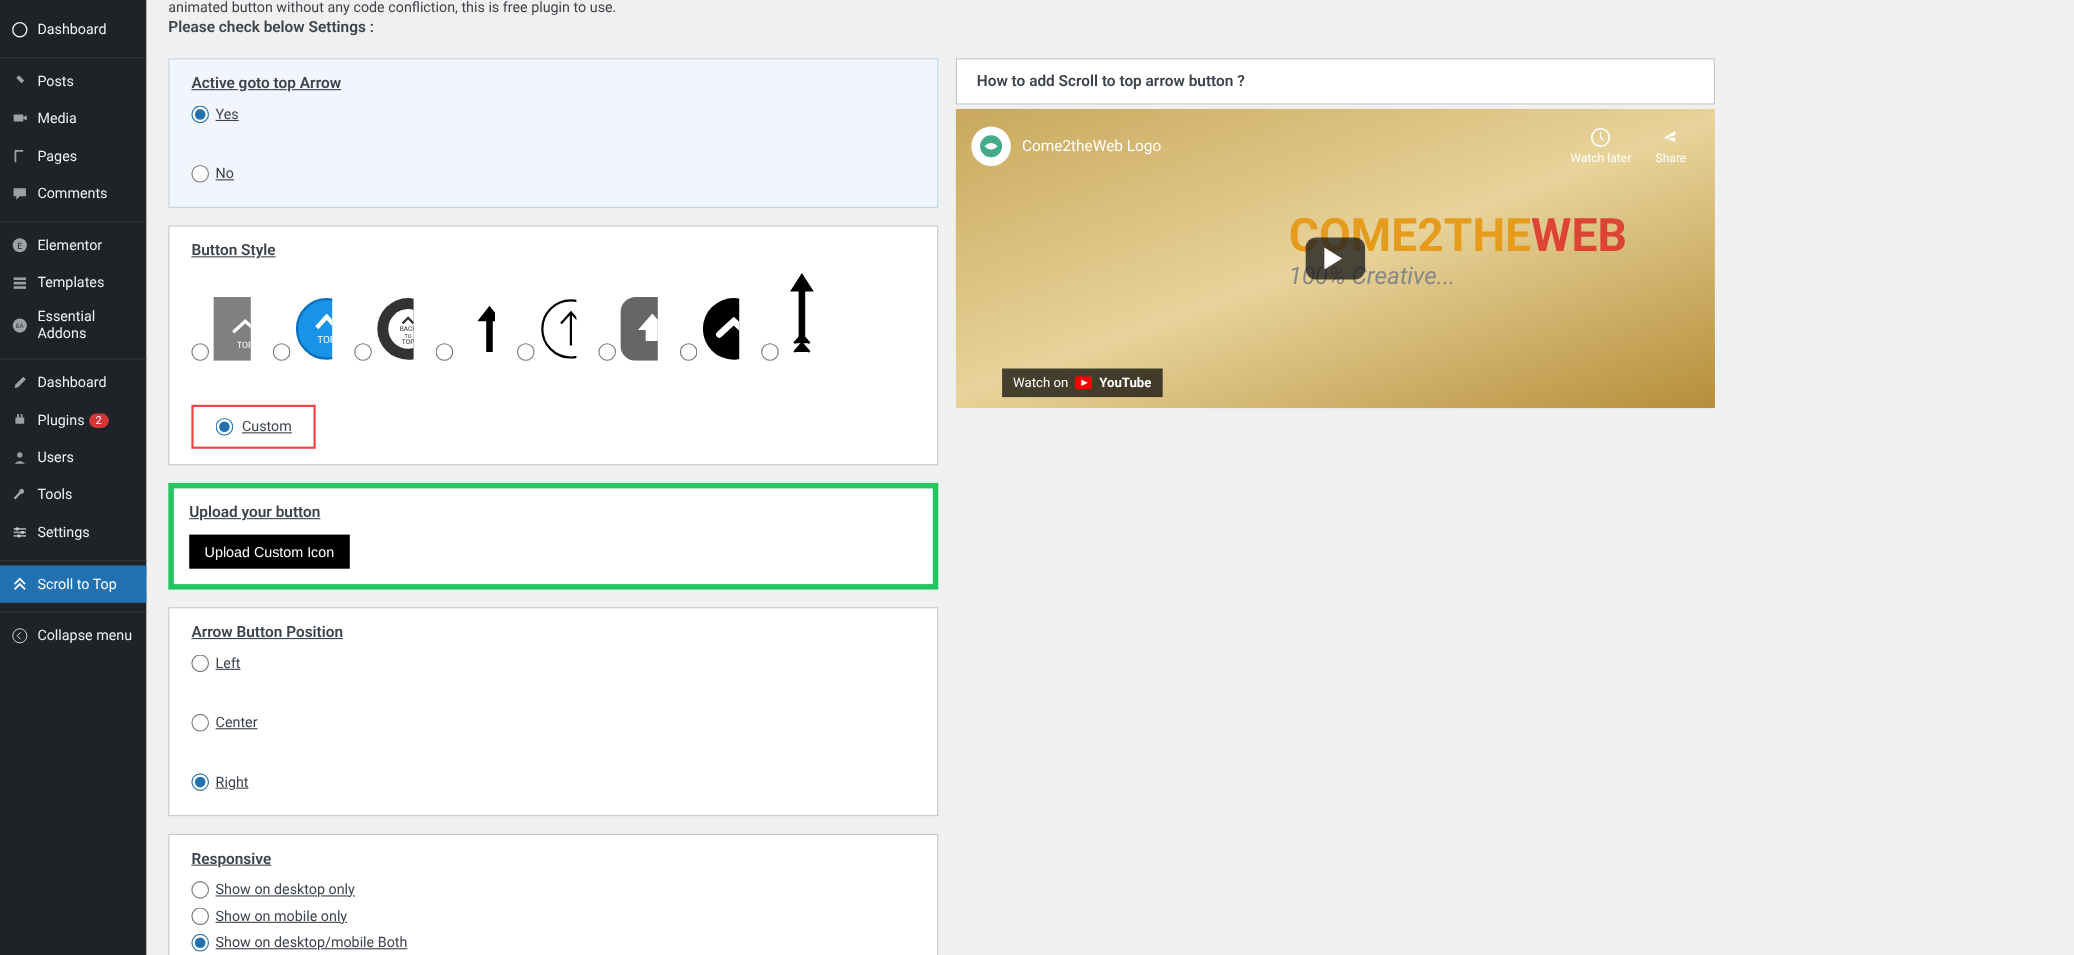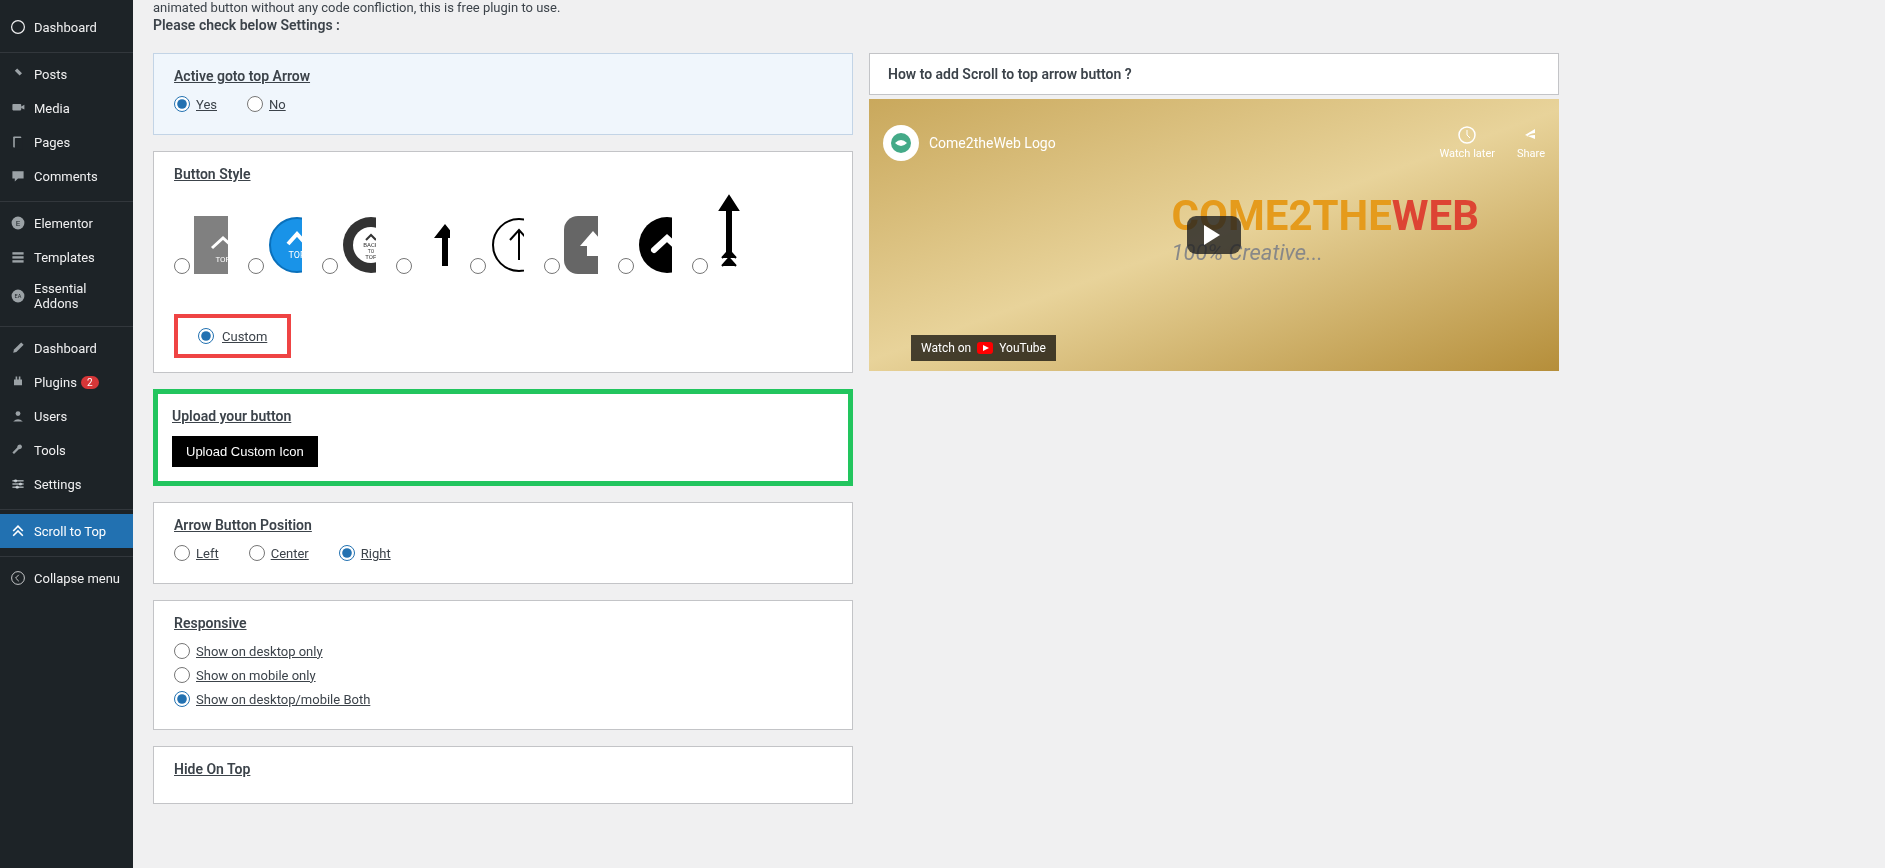--- a/index.html
+++ b/index.html
@@ -16,39 +16,39 @@
 .badge { background: #d63638; color: #fff; border-radius: 10px; padding: 1px 6px; font-size: 10px; margin-left: 4px; }
 .content { flex: 1; padding: 0 20px; overflow: auto; }
 .intro-text { margin-bottom: 2px; }
 .intro-title { font-weight: 600; font-size: 14px; margin-bottom: 20px; }
 .main-area { display: flex; gap: 16px; }
 .left-col { flex: 0 0 700px; text-decoration: underline; }
 .right-col { flex: 1; max-width: 690px; }
 .card { background: #fff; border: 1px solid #c3c4c7; margin-bottom: 16px; padding: 14px 20px; }
 .card.blue { background: #f0f6fc; border-color: #c3d4e6; }
 .card-title { font-weight: 600; font-size: 14px; margin-bottom: 12px; }
-.radio-row { display: flex; align-items: flex-start; gap: 30px; }
+.radio-row { display: flex; align-items: flex-start; gap: 30px; flex-direction: column; }
 .radio-item { display: flex; align-items: center; gap: 6px; }
 input[type="radio"] { width: 16px; height: 16px; cursor: pointer; accent-color: #2271b1; }
 .style-grid { display: flex; flex-wrap: wrap; gap: 20px; }
 .style-cell { display: flex; align-items: flex-end; gap: 4px; }
 .style-thumb { width: 34px; height: 58px; display: flex; align-items: center; justify-content: center; }
-.custom-box { border: 4px solid #ef4444; padding: 10px 20px; display: inline-flex; align-items: center; gap: 8px; margin-top: 20px; }
+.custom-box { border: 2px solid #ef4444; padding: 10px 20px; display: inline-flex; align-items: center; gap: 8px; margin-top: 20px; }
 .upload-card { border: 5px solid #22c55e; padding: 14px; background: #fff; margin-bottom: 16px; }
 .btn-upload { background: #000; color: #fff; border: none; padding: 8px 14px; cursor: pointer; font-size: 13px; }
 .video-card { background: #fff; border: 1px solid #c3c4c7; padding: 12px 18px; font-size: 14px; font-weight: 600; margin-bottom: 4px; }
 .video-embed { width: 100%; height: 272px; background: linear-gradient(160deg,#c9a85c 0%,#e8d39a 50%,#b58e3a 100%); position: relative; display: flex; align-items: center; justify-content: center; overflow: hidden; }
 .video-overlay-text { position: absolute; right: 80px; top: 50%; transform: translateY(-60%); text-align: left; }
 .video-brand { font-size: 42px; font-weight: 700; }
 .video-brand .c1 { color: #e59b1c; }
 .video-brand .c2 { color: #d43; }
 .video-sub { color: #888; font-size: 22px; font-style: italic; }
 .play-btn { width: 54px; height: 38px; background: rgba(33,33,33,0.8); border-radius: 9px; display: flex; align-items: center; justify-content: center; position: absolute; }
 .play-btn::before { content: ''; border: 10px solid transparent; border-left: 16px solid #fff; margin-left: 6px; }
-.yt-header { position: absolute; top: 0; left: 0; right: 0; display: flex; justify-content: space-between; padding: 26px 14px; color: #fff; font-size: 14px; }
+.yt-header { position: absolute; top: 0; left: 0; right: 12px; display: flex; justify-content: space-between; padding: 16px 14px; color: #fff; font-size: 14px; }
 .yt-header-left { display: flex; align-items: center; gap: 10px; }
 .yt-logo { width: 36px; height: 36px; border-radius: 50%; background: #fff; display: flex; align-items: center; justify-content: center; }
 .yt-ctrl { display: flex; gap: 22px; text-align: center; font-size: 11px; }
 .yt-footer { position: absolute; bottom: 10px; left: 10px; background: rgba(0,0,0,0.7); color: #fff; padding: 6px 10px; display: flex; align-items: center; gap: 6px; font-size: 12px; margin-left: 32px; }
 .card .radio-item { margin-bottom: 8px; }
 </style>
 </head>
 <body>
 
 <div class="container">
@@ -372,19 +372,19 @@
             <div class="video-brand"><span class="c1">COME2THE</span><span class="c2">WEB</span></div>
             <div class="video-sub">100% Creative...</div>
           </div>
           <div class="play-btn"></div>
           <div class="yt-footer">
             <span>Watch on</span>
             <svg width="16" height="12">
                 <rect width="16" height="12" rx="3" fill="#f00"></rect>
                 <path d="M6 3 L12 6 L6 9 Z" fill="#fff"></path>
               </svg>
-            <span style="font-weight:400">YouTube</span>
+            <span style="font-weight:700">YouTube</span>
           </div>
         </div>
       </div>
     </div>
   </div>
 </div>
 
 </body></html>

